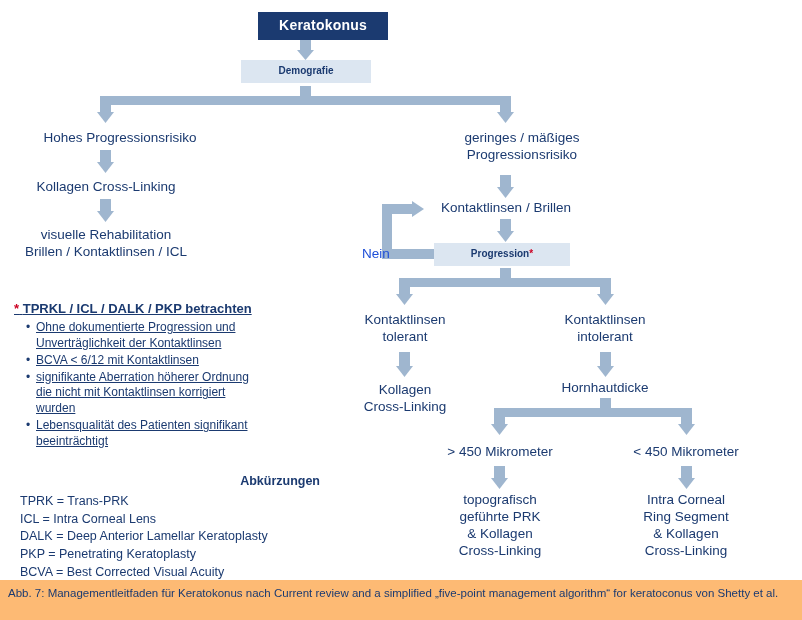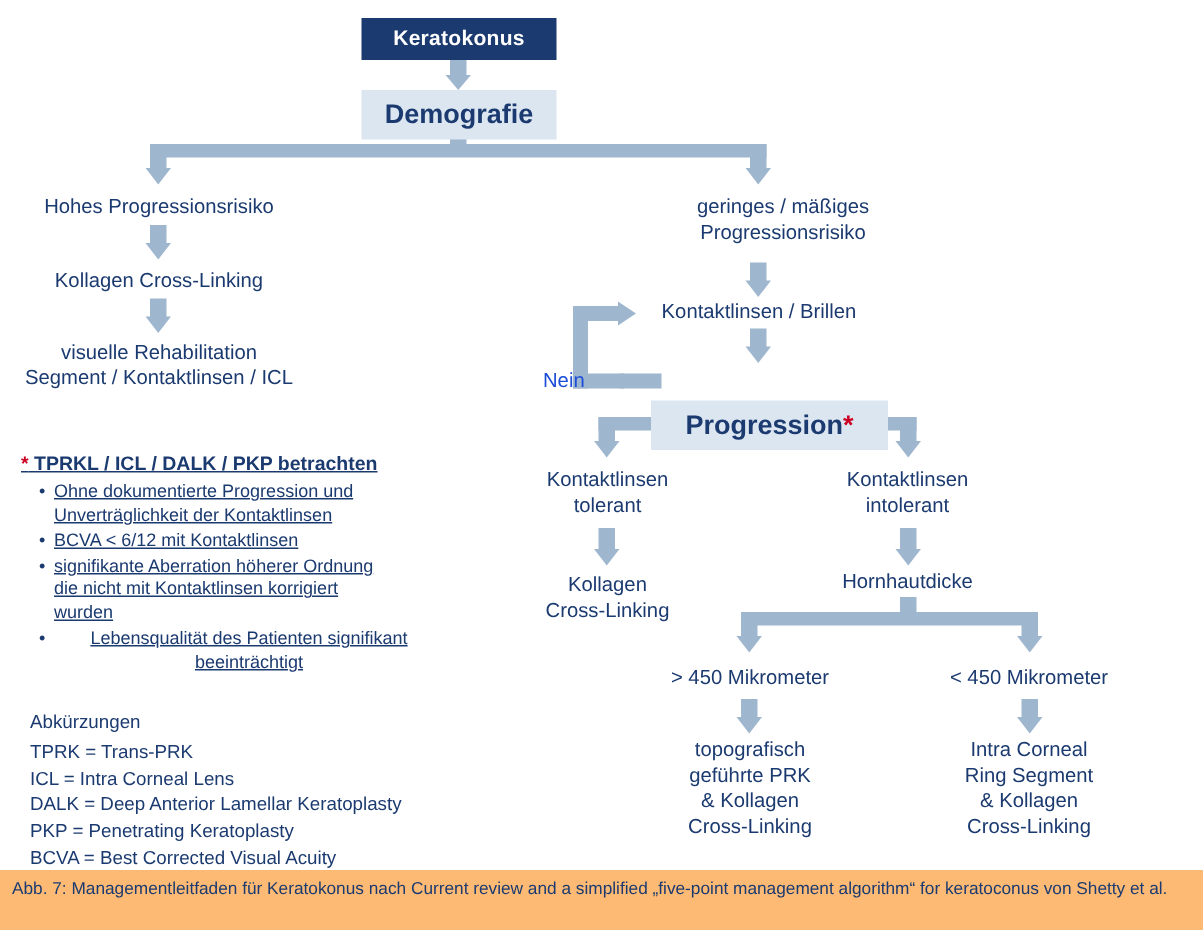--- a/index.html
+++ b/index.html
@@ -32,21 +32,21 @@
     color: #ffffff;
     font-weight: bold;
     font-size: 14px;
     padding: 5px 0;
     letter-spacing: 0.2px;
   }
   .box-light {
     background: #dce6f1;
     color: #1b3a70;
     font-weight: bold;
-    font-size: 18px;
+    font-size: 10px;
     padding: 5px 0;
   }
   .plain {
     font-size: 13.5px;
     color: #1b3a70;
   }
   .label-nein {
     font-size: 13.5px;
     color: #1d4ed8;
     text-align: left;
@@ -82,22 +82,23 @@
     left: -2px;
     top: 0;
   }
   .abbr {
     position: absolute;
     color: #1b3a70;
     font-size: 12.5px;
     line-height: 1.42;
   }
   .abbr-title {
-    font-weight: normal;
+    font-weight: bold;
     margin-bottom: 2px;
+    text-align: right;
   }
   .caption-bar {
     position: absolute;
     left: 0;
     top: 580px;
     width: 802px;
     height: 40px;
     background: #fdba74;
     color: #1b3a70;
     font-size: 11.5px;
@@ -188,39 +189,39 @@
     <rect x="494" y="466" width="11" height="14"></rect>
     <polygon points="491,478 508,478 499.5,489"></polygon>
   </g>
 
   <g class="conn">
     <rect x="681" y="466" width="11" height="14"></rect>
     <polygon points="678,478 695,478 686.5,489"></polygon>
   </g>
 </svg>
 
-<div class="node box-dark" style="left:241px; top:12px; width:130px;">Keratokonus</div>
+<div class="node box-dark" style="left:258px; top:12px; width:130px;">Keratokonus</div>
 
 <div class="node box-light" style="left:241px; top:60px; width:130px;">Demografie</div>
 
-<div class="node plain" style="left:10px; top:130px; width:192px;">Hohes Progressionsrisiko</div>
+<div class="node plain" style="left:24px; top:130px; width:192px;">Hohes Progressionsrisiko</div>
 
 <div class="node plain" style="left:10px; top:179px; width:192px;">Kollagen Cross-Linking</div>
 
 <div class="node plain" style="left:6px; top:227px; width:200px;">visuelle Rehabilitation
-Segment / Kontaktlinsen / ICL</div>
+Brillen / Kontaktlinsen / ICL</div>
 
 <div class="node plain" style="left:436px; top:130px; width:172px;">geringes / mäßiges
 Progressionsrisiko</div>
 
 <div class="node plain" style="left:420px; top:200px; width:172px;">Kontaktlinsen / Brillen</div>
 
 <div class="node label-nein" style="left:362px; top:246px; width:48px;">Nein</div>
 
-<div class="node box-light" style="left:434px; top:243px; width:158px;margin-top:24px;"><span>Progression</span><span class="star">*</span></div>
+<div class="node box-light" style="left:434px; top:243px; width:136px;"><span>Progression</span><span class="star">*</span></div>
 
 <div class="node plain" style="left:330px; top:312px; width:150px;">Kontaktlinsen
 tolerant</div>
 
 <div class="node plain" style="left:530px; top:312px; width:150px;">Kontaktlinsen
 intolerant</div>
 
 <div class="node plain" style="left:330px; top:382px; width:150px;">Kollagen
 Cross-Linking</div>
 
@@ -242,21 +243,21 @@
 
 <div class="notes" style="left:14px; top:300px; width:282px;">
   <div class="notes-title"><span class="star">*</span> <span>TPRKL / ICL / DALK / PKP betrachten</span></div>
   <ul>
     <li style="white-space: pre-line;">Ohne dokumentierte Progression und
 Unverträglichkeit der Kontaktlinsen</li>
     <li style="white-space: pre-line;">BCVA &lt; 6/12 mit Kontaktlinsen</li>
     <li style="white-space: pre-line;">signifikante Aberration höherer Ordnung
 die nicht mit Kontaktlinsen korrigiert
 wurden</li>
-    <li style="white-space: pre-line; text-align: center;">Lebensqualität des Patienten signifikant
+    <li style="white-space: pre-line;">Lebensqualität des Patienten signifikant
 beeinträchtigt</li>
   </ul>
 </div>
 
 <div class="abbr" style="left:20px; top:473px; width:300px;">
   <div class="abbr-title">Abkürzungen</div>
   <div>TPRK = Trans-PRK</div>
   <div>ICL = Intra Corneal Lens</div>
   <div>DALK = Deep Anterior Lamellar Keratoplasty</div>
   <div>PKP = Penetrating Keratoplasty</div>

